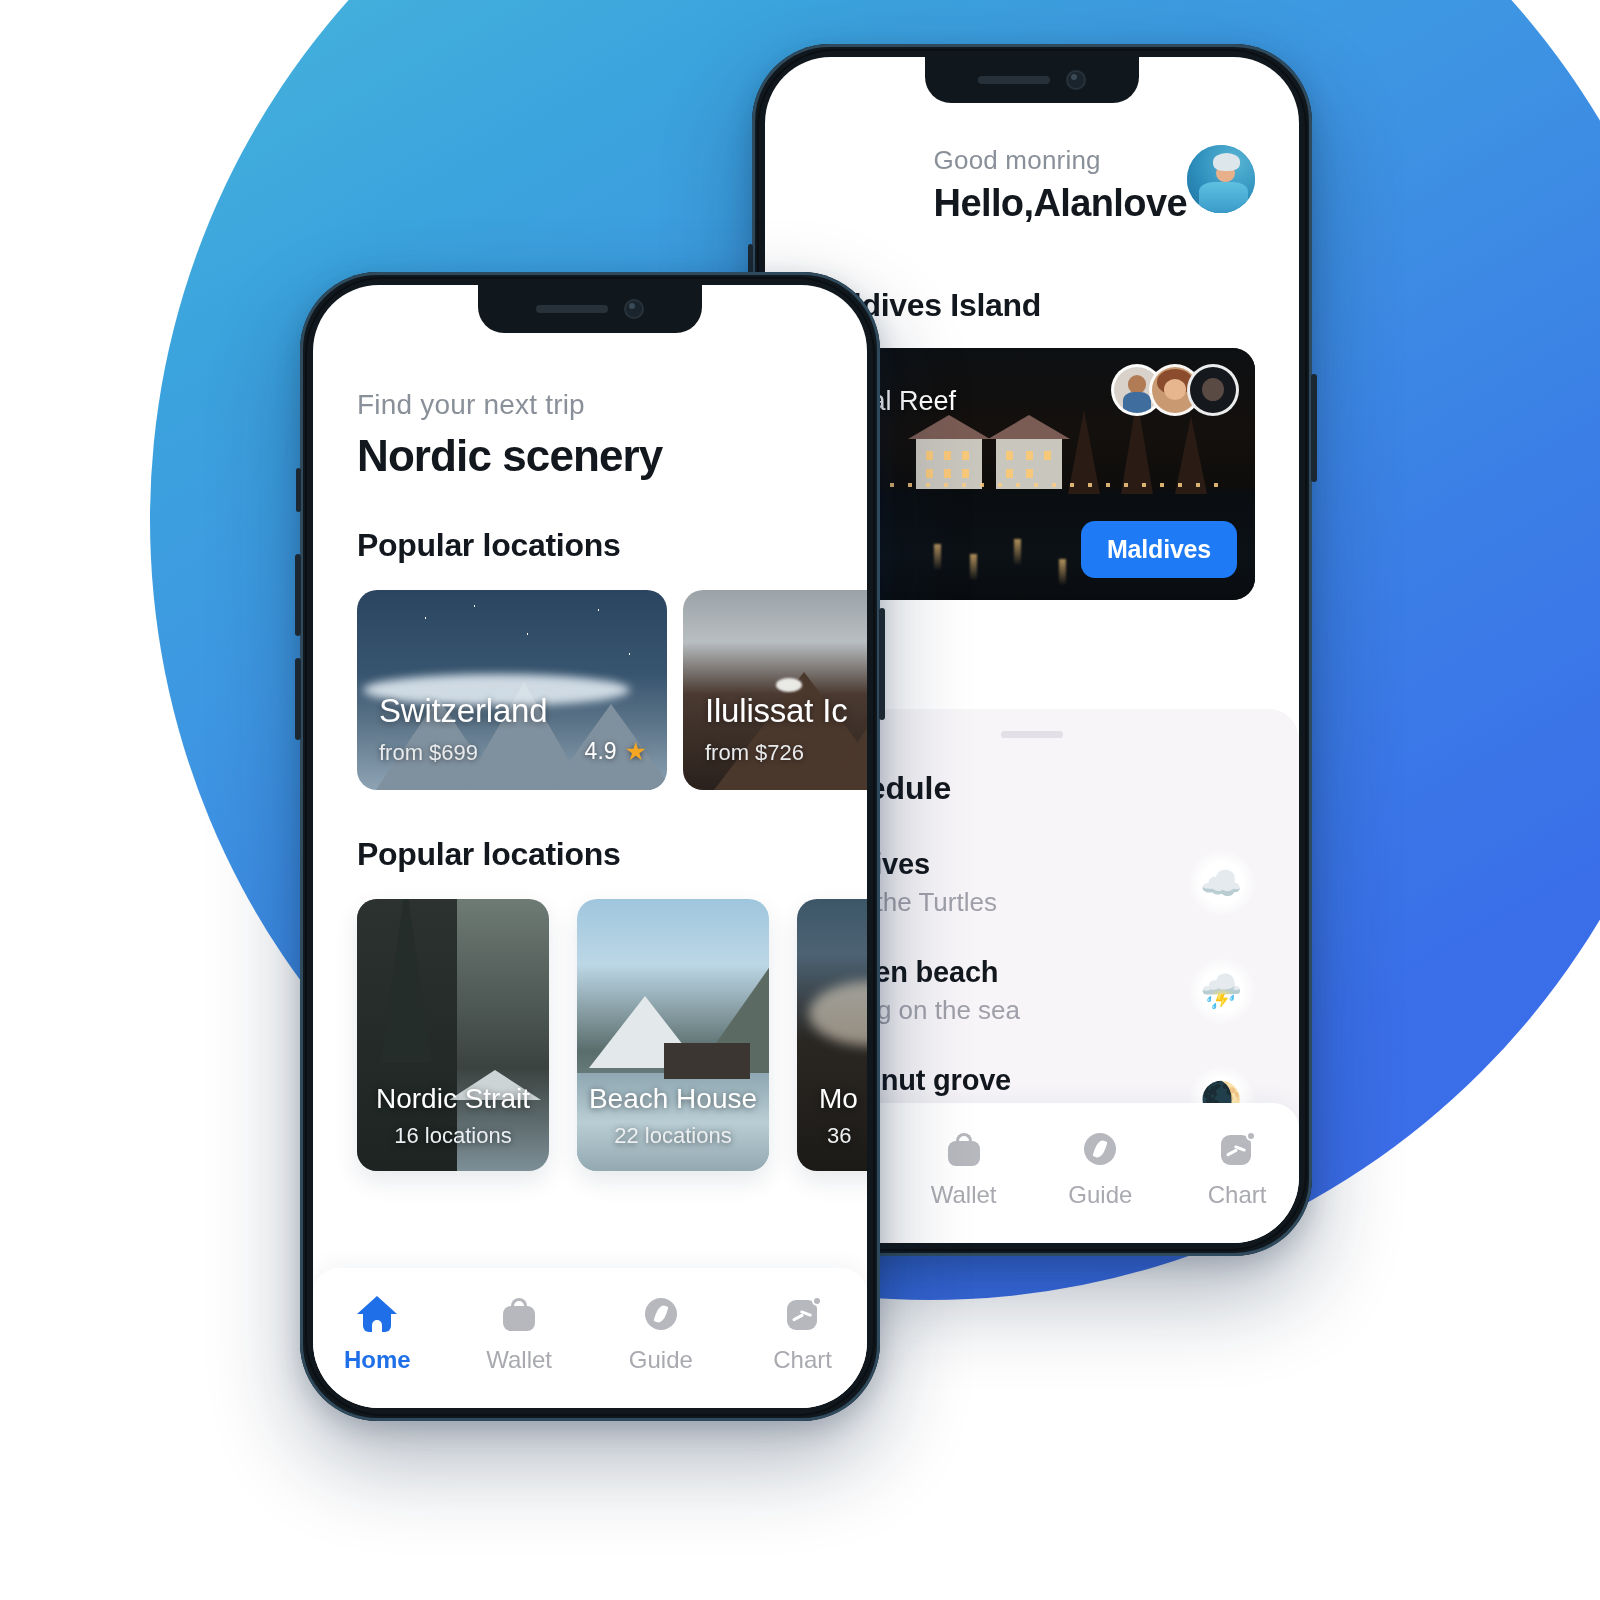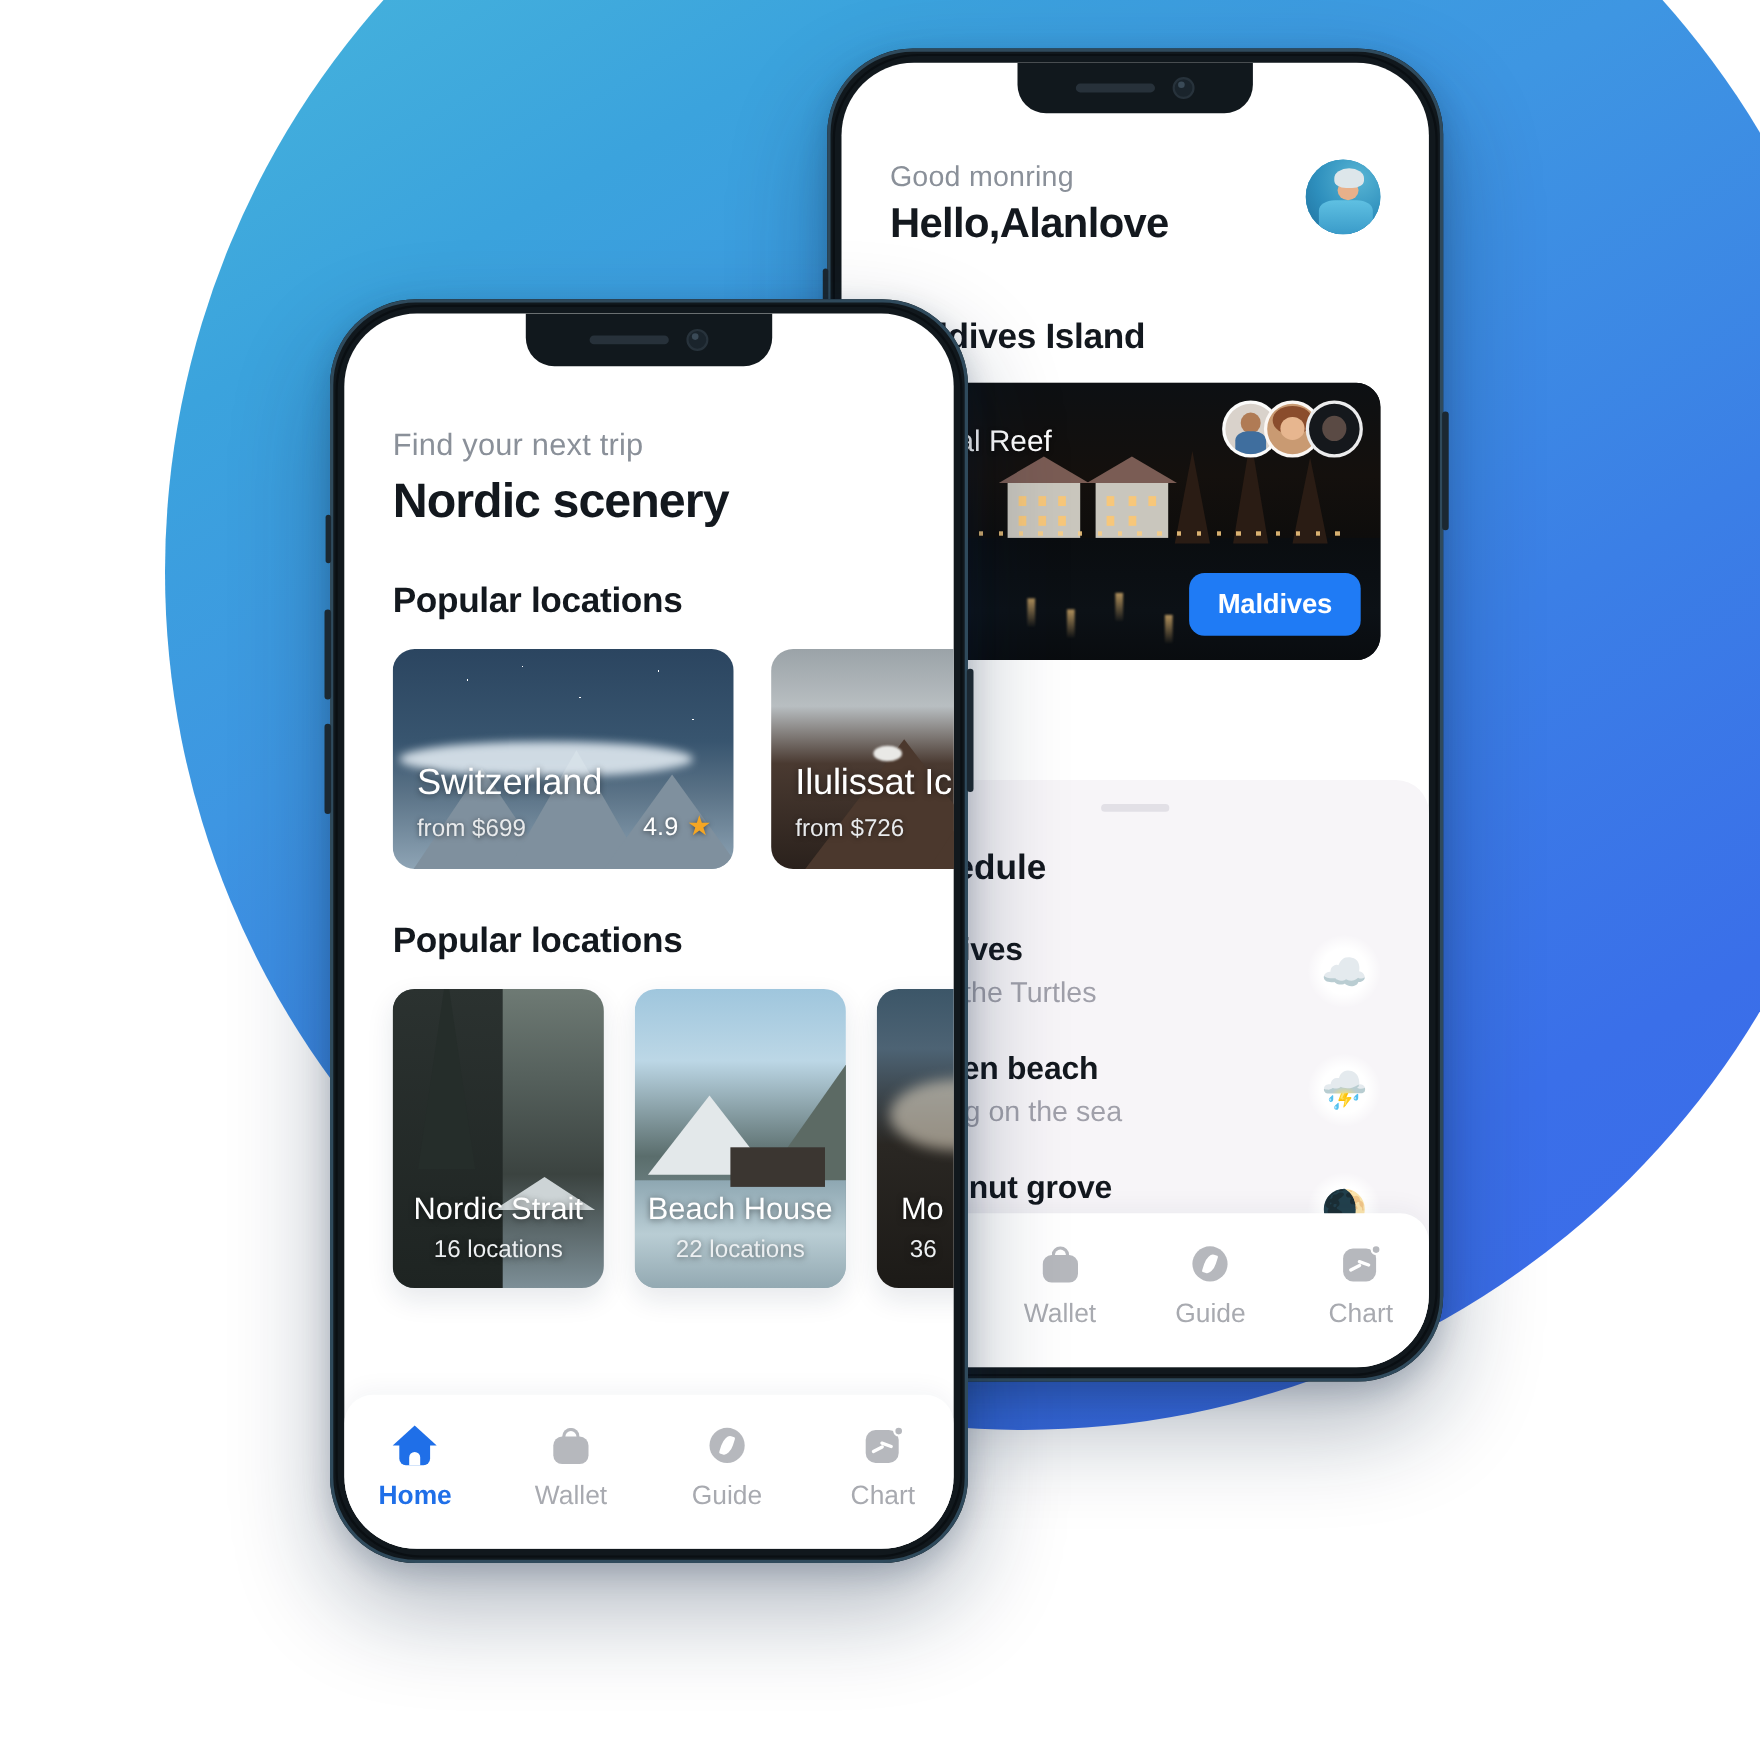--- a/index.html
+++ b/index.html
@@ -111,21 +111,21 @@
     width: 560px; height: 1212px;
     z-index: 5;
   }
   #phone-back .notch { width: 214px; height: 46px; }
 
   .bp-body { padding: 88px 44px 0 44px; }
 
   .bp-greet-row {
     display: flex;
     align-items: flex-start;
-    justify-content: space-between;
+    justify-content: flex-end;
   }
   .bp-greet-sub {
     font-size: 26px;
     color: #8a9099;
     letter-spacing: 0.2px;
     margin-bottom: 6px;
   }
   .bp-greet-name {
     font-size: 38px;
     font-weight: bold;
@@ -444,21 +444,21 @@
     margin-top: 46px;
     font-size: 32px;
     font-weight: bold;
     color: #13181e;
     letter-spacing: -0.3px;
   }
 
   .fp-row1 {
     margin-top: 26px;
     display: flex;
-    gap: 34px;
+    gap: 16px;
   }
   .loc-card {
     width: 310px;
     height: 200px;
     border-radius: 20px;
     overflow: hidden;
     position: relative;
     flex-shrink: 0;
   }
   .loc-card .card-title {

